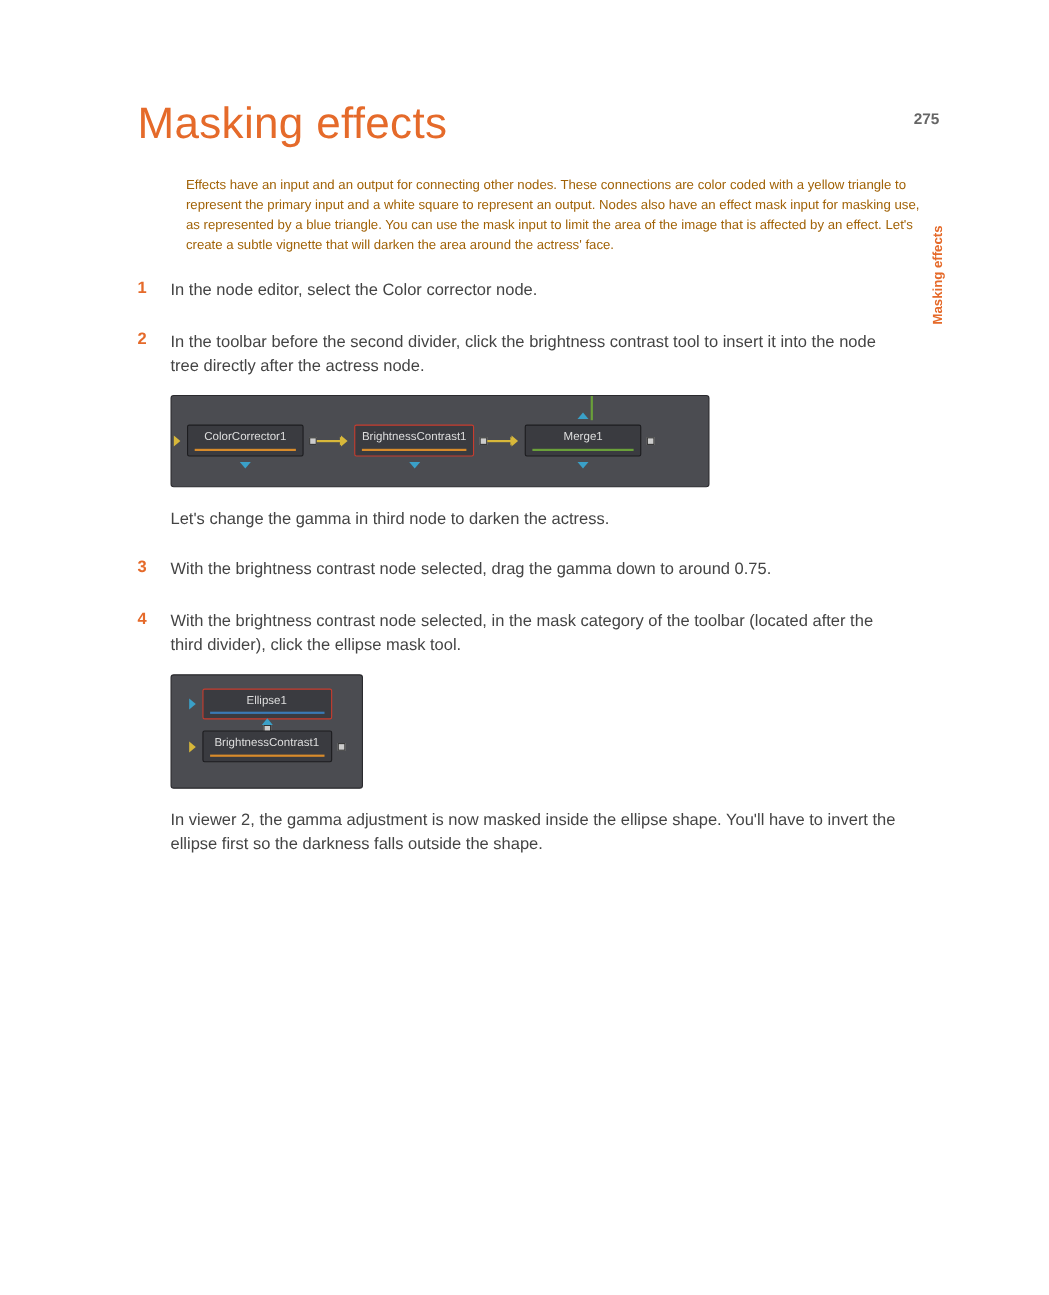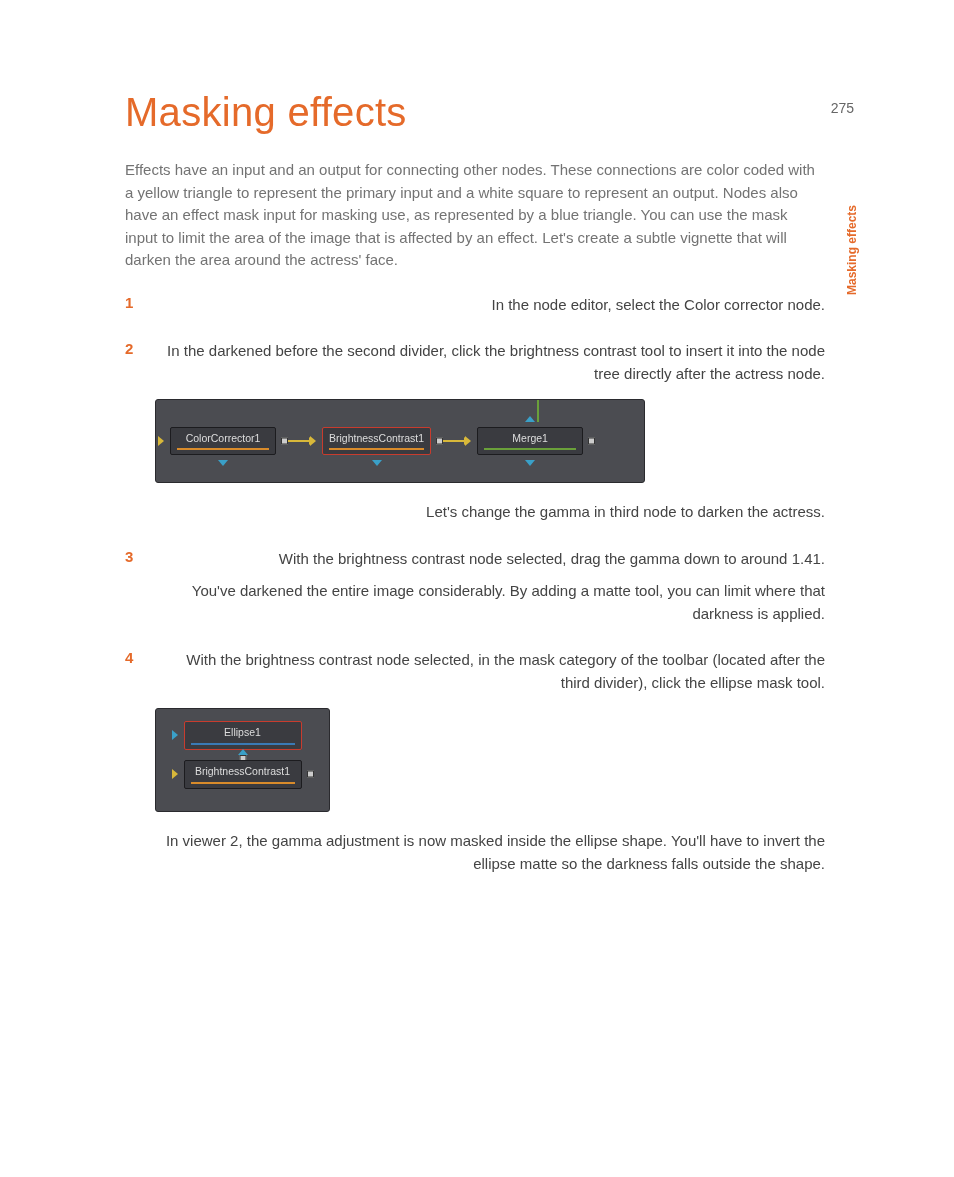--- a/index.html
+++ b/index.html
@@ -10,58 +10,59 @@
     font-family: "Helvetica Neue", Helvetica, Arial, sans-serif;
     color: #333;
     position: relative;
     padding: 90px 110px 40px 125px;
   }
   .page-number {
     position: absolute;
     top: 100px;
     right: 100px;
     font-size: 14px;
-    font-weight: 400;
+    font-weight: 700;
     color: #666;
   }
   .side-label {
     position: absolute;
     top: 205px;
     right: 95px;
     font-size: 12px;
     font-weight: 700;
     color: #e56a2a;
     writing-mode: vertical-rl;
     transform: rotate(180deg);
   }
   h1 {
     font-size: 40px;
     font-weight: 400;
     color: #e56a2a;
     margin-bottom: 24px;
     letter-spacing: 0.3px;
   }
   .intro {
-    font-size: 15px;
+    font-size: 12px;
     line-height: 1.5;
-    color: #737373;
+    color: #a16207;
     margin-bottom: 22px;
     max-width: 690px;
+    margin-left: 44px;
   }
   .steps { max-width: 700px; }
   .step { display: flex; margin-bottom: 14px; }
   .step-num {
     color: #e56a2a;
     font-weight: 700;
     font-size: 15px;
     width: 30px;
     flex-shrink: 0;
   }
   .step-body { flex: 1; font-size: 15px; line-height: 1.5; color: #444; }
-  .step-body p { margin-bottom: 10px; text-align: right; }
+  .step-body p { margin-bottom: 10px; }
   .node-diagram {
     background: #4b4c51;
     border: 1px solid #2a2a2e;
     border-radius: 3px;
     padding: 18px 14px;
     margin: 14px 16px 18px 0;
     position: relative;
     display: flex;
     align-items: center;
     gap: 12px;
@@ -148,21 +149,21 @@
   <div class="step">
     <div class="step-num">1</div>
     <div class="step-body">
       <p>In the node editor, select the Color corrector node.</p>
     </div>
   </div>
 
   <div class="step">
     <div class="step-num">2</div>
     <div class="step-body">
-      <p>In the darkened before the second divider, click the brightness contrast tool to insert it into the node tree directly after the actress node.</p>
+      <p>In the toolbar before the second divider, click the brightness contrast tool to insert it into the node tree directly after the actress node.</p>
 
       <div class="node-diagram d1">
         <div class="vline"></div>
         <div class="node">
           <span>ColorCorrector1</span>
           <div class="bar orange"></div>
           <span class="tri-in"></span><span class="sq-out"></span><span class="tri-down"></span>
         </div>
         <div class="arrow-y"></div>
         <div class="node sel">
@@ -178,22 +179,21 @@
         </div>
       </div>
 
       <p>Let's change the gamma in third node to darken the actress.</p>
     </div>
   </div>
 
   <div class="step">
     <div class="step-num">3</div>
     <div class="step-body">
-      <p>With the brightness contrast node selected, drag the gamma down to around 1.41.</p>
-      <p>You've darkened the entire image considerably. By adding a matte tool, you can limit where that darkness is applied.</p>
+      <p>With the brightness contrast node selected, drag the gamma down to around 0.75.</p>
     </div>
   </div>
 
   <div class="step">
     <div class="step-num">4</div>
     <div class="step-body">
       <p>With the brightness contrast node selected, in the mask category of the toolbar (located after the third divider), click the ellipse mask tool.</p>
 
       <div class="node-diagram d2">
         <div class="d2row">
@@ -205,17 +205,17 @@
         </div>
         <div class="d2row">
           <div class="node">
             <span>BrightnessContrast1</span>
             <div class="bar orange"></div>
             <span class="tri-in"></span><span class="sq-out"></span><span class="tri-up"></span>
           </div>
         </div>
       </div>
 
-      <p>In viewer 2, the gamma adjustment is now masked inside the ellipse shape. You'll have to invert the ellipse matte so the darkness falls outside the shape.</p>
+      <p>In viewer 2, the gamma adjustment is now masked inside the ellipse shape. You'll have to invert the ellipse first so the darkness falls outside the shape.</p>
     </div>
   </div>
 
 </div>
 
 </body></html>

